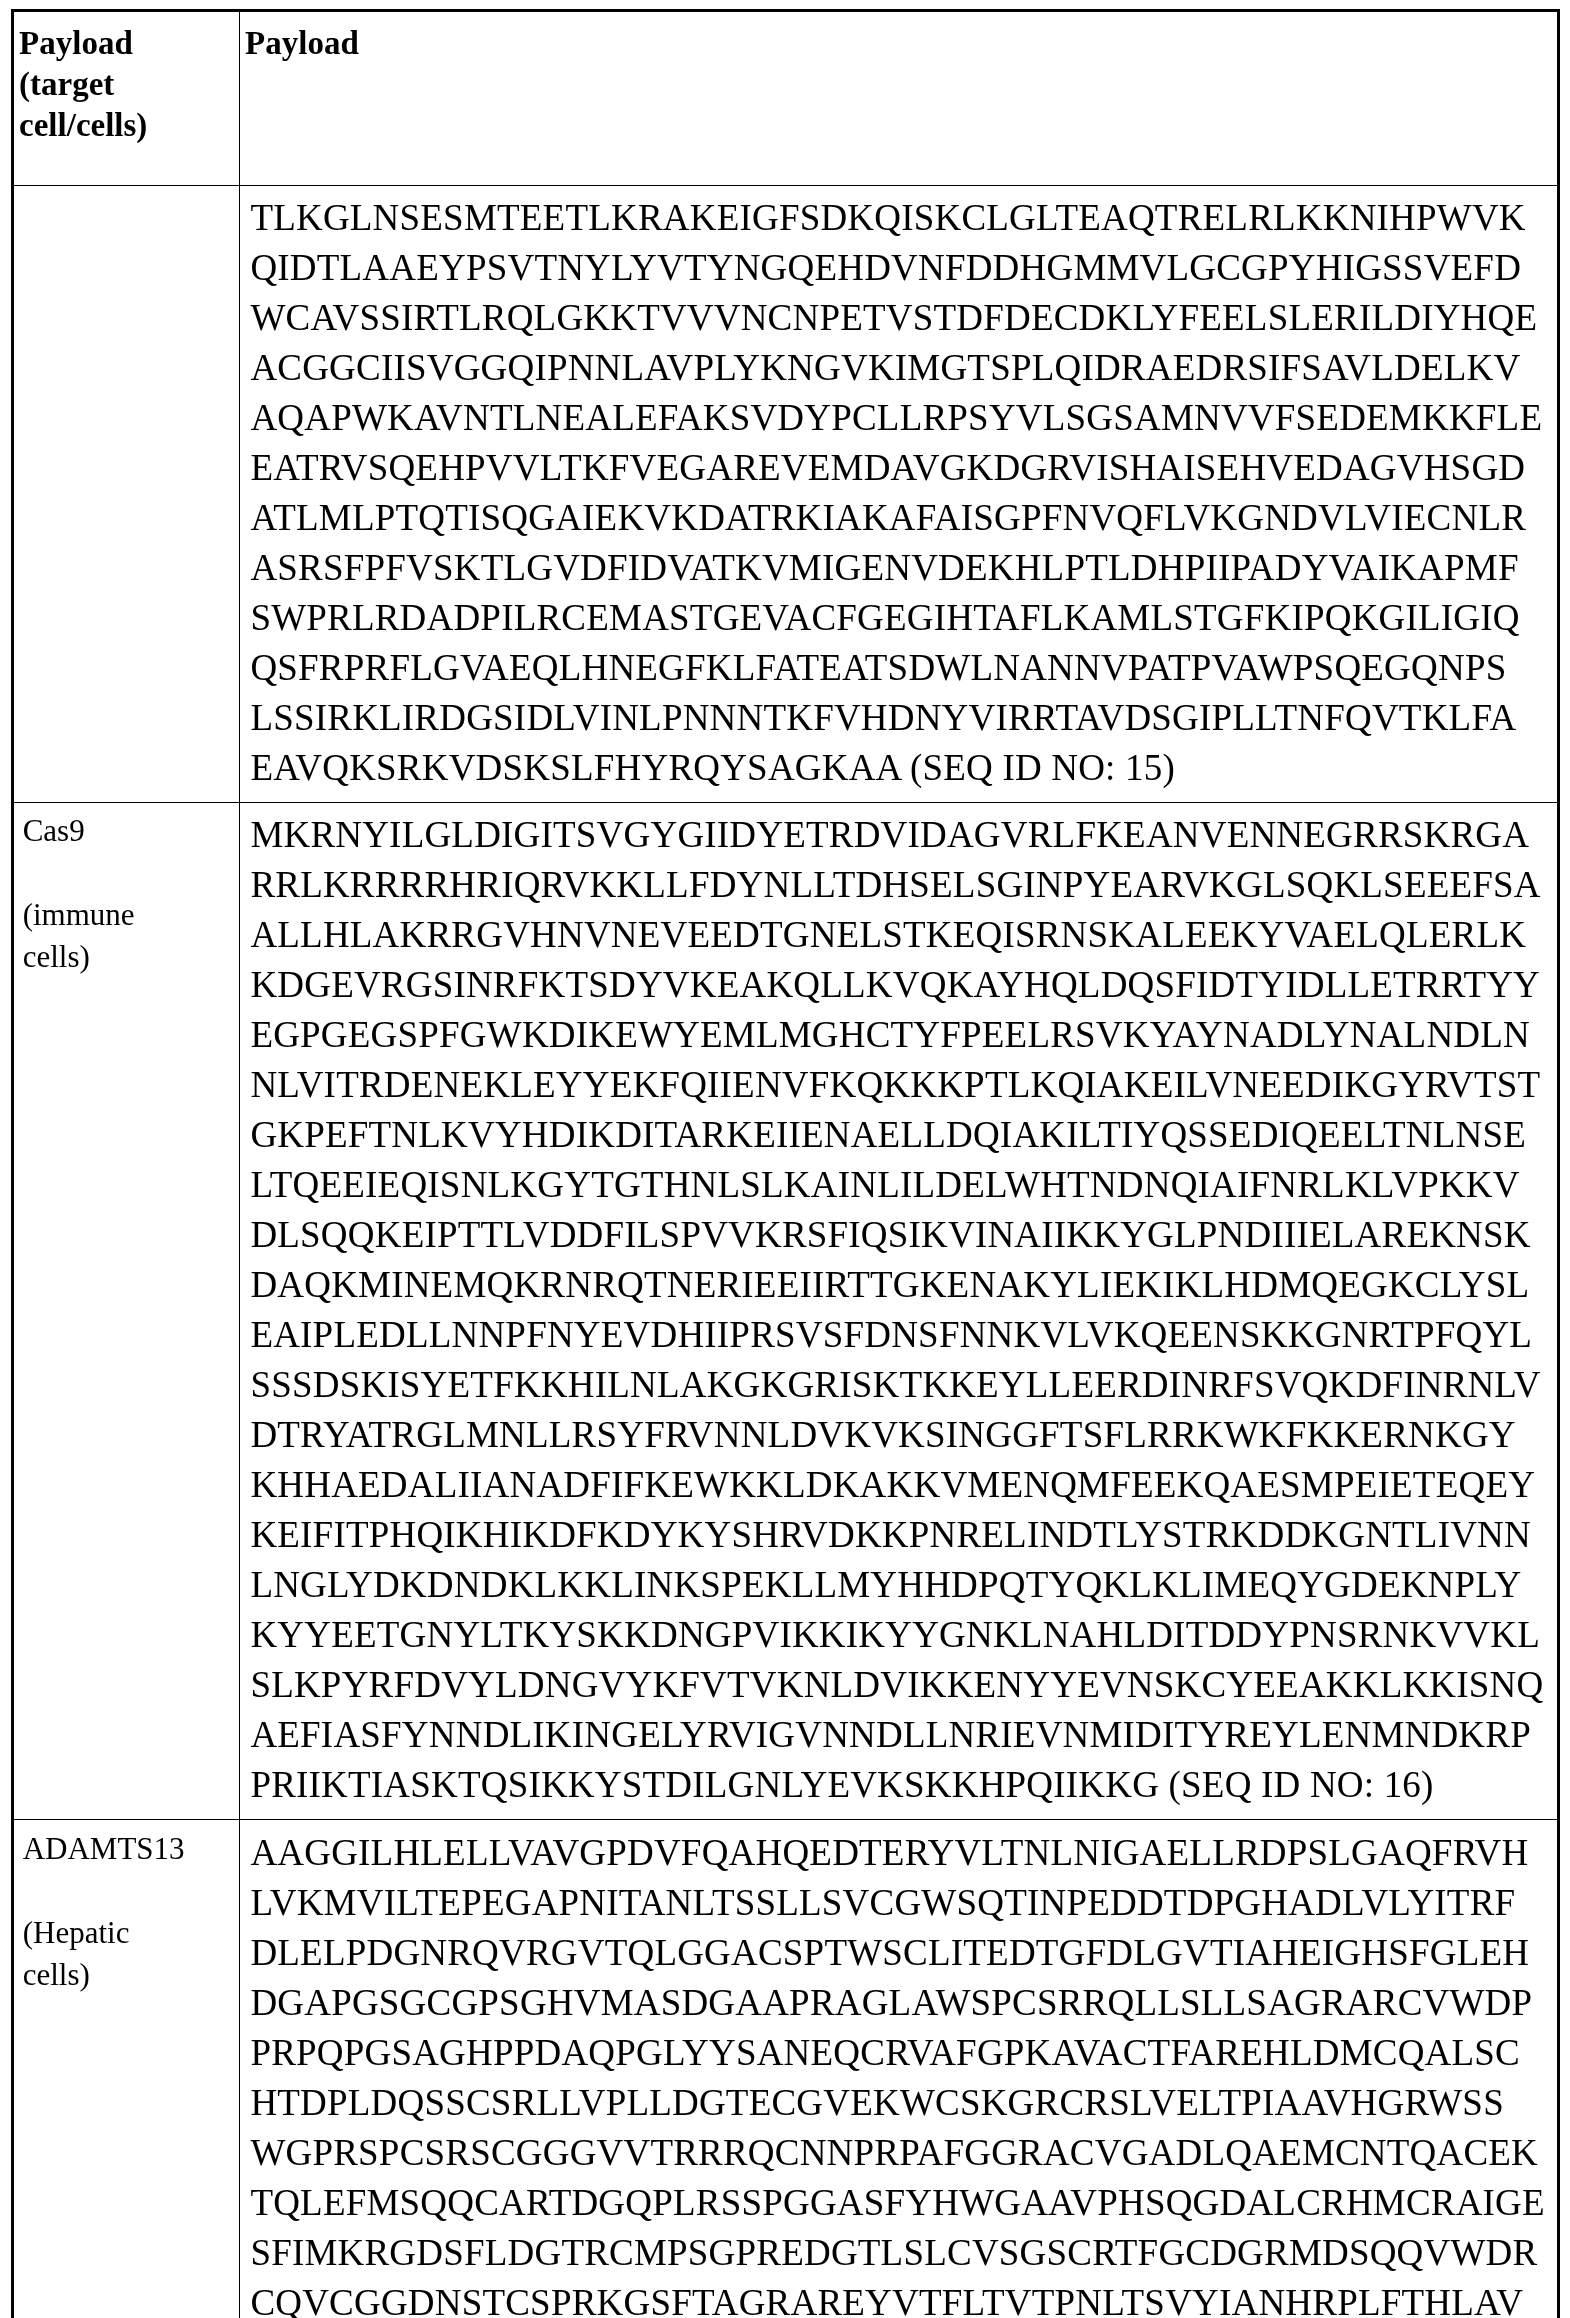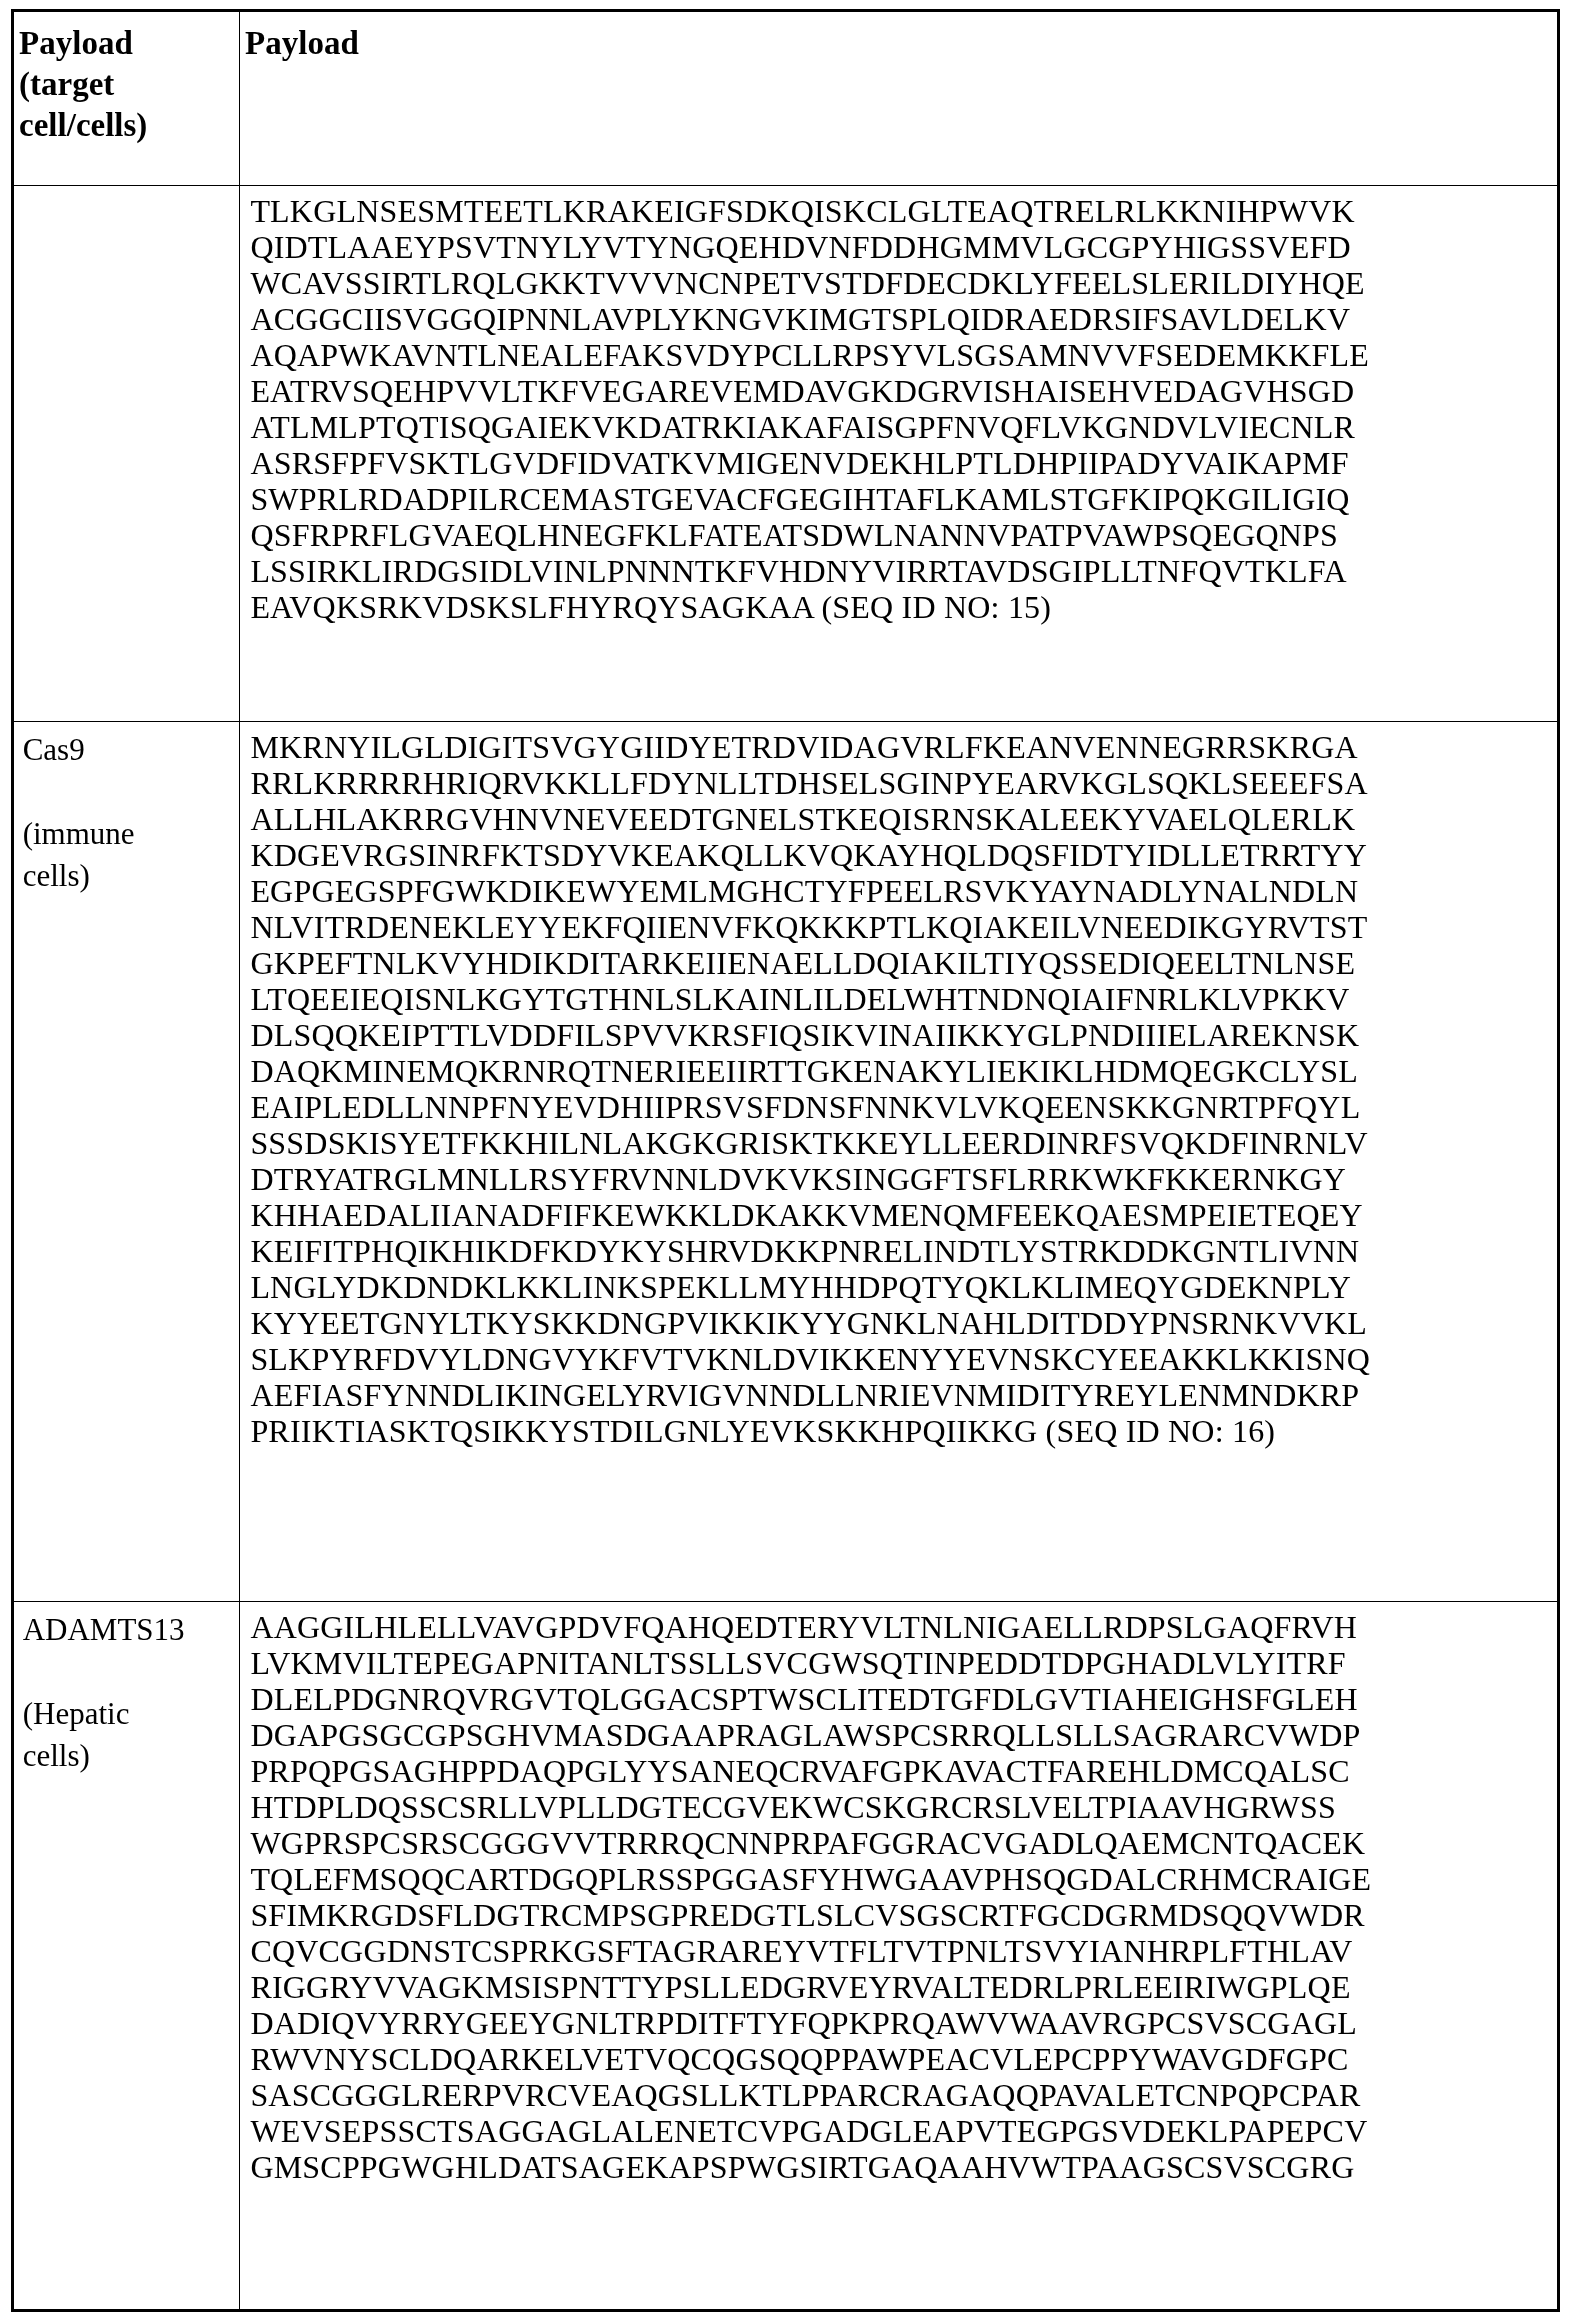--- a/index.html
+++ b/index.html
@@ -40,22 +40,22 @@
     height: 175px;
     padding: 10.7px 5.4px 5.4px 5.4px;
     border-bottom: 6.3px double #000;
   }
   td.payload-cell {
     font-size: 31px;
     line-height: 42px;
     padding: 7.2px 5.4px 7.2px 9px;
   }
   td.seq-cell {
-    font-size: 32px;
-    line-height: 36px;
+    font-size: 37px;
+    line-height: 50px;
     letter-spacing: 0.2px;
     padding: 7.2px 7.2px 9px 10.7px;
     margin-left: 22px;
   }
 </style>
 </head>
 <body>
 
 <div class="page">
   <table class="seq-table">

